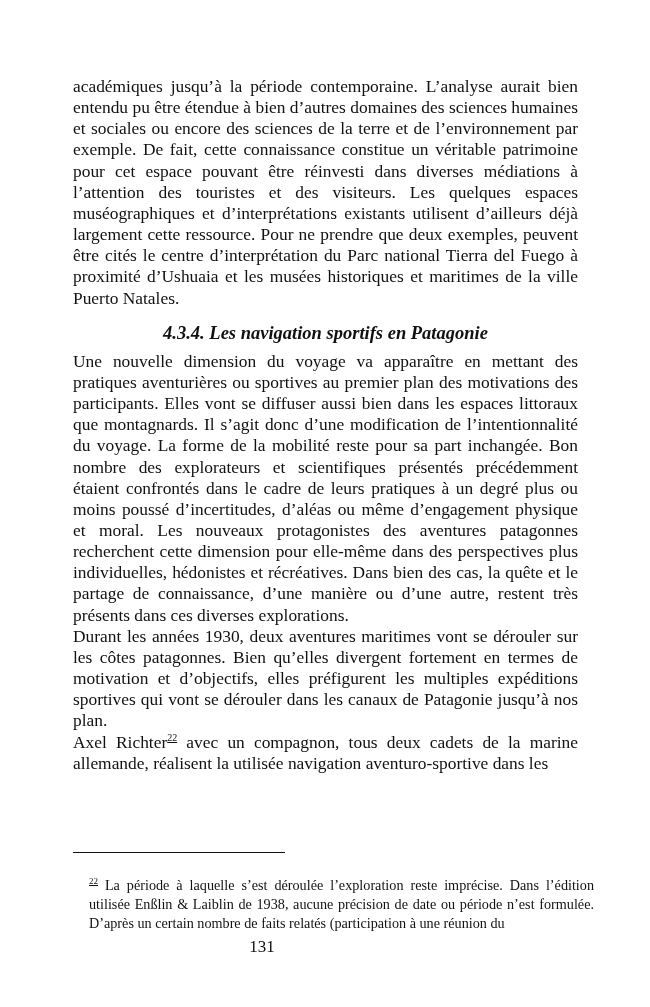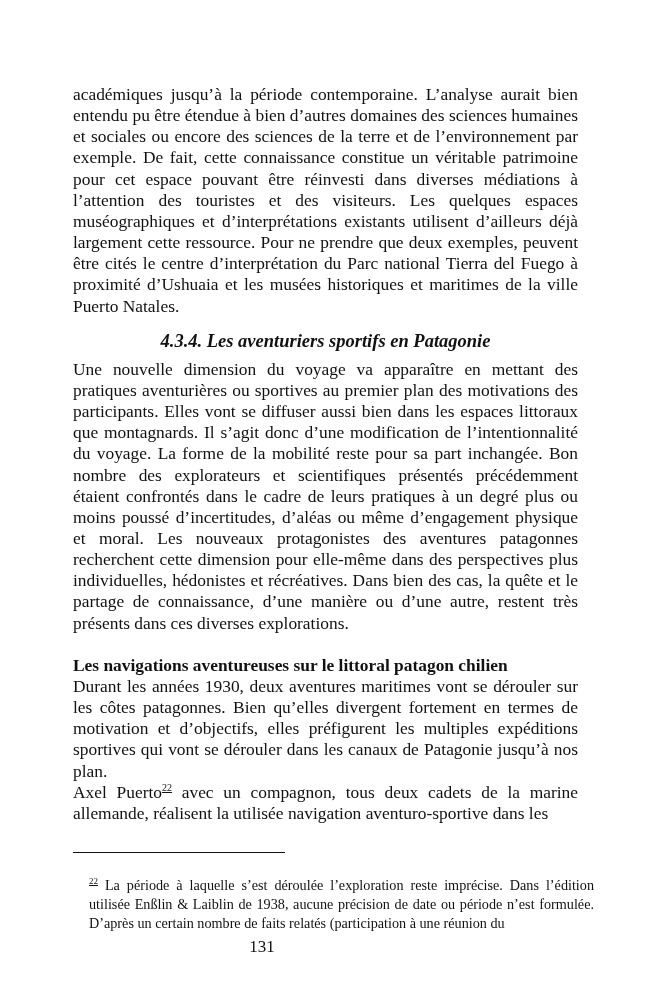--- a/index.html
+++ b/index.html
@@ -11,21 +11,21 @@
       width: 650px;
       height: 1007px;
       position: relative;
       overflow: hidden;
       font-family: "Liberation Serif", "DejaVu Serif", serif;
       color: #111111;
     }
     .page {
       position: absolute;
       left: 73px;
-      top: 84px;
+      top: 76px;
       width: 505px;
     }
     .para {
       margin: 0;
       font-size: 17.4px;
       line-height: 21.15px;
       text-align: justify;
       text-align-last: left;
       hyphens: none;
     }
@@ -81,28 +81,27 @@
       font-size: 17px;
       line-height: 20px;
     }
   </style>
 </head>
 <body>
 
 <div class="page">
   <p class="para">académiques jusqu’à la période contemporaine. L’analyse aurait bien entendu pu être étendue à bien d’autres domaines des sciences humaines et sociales ou encore des sciences de la terre et de l’environnement par exemple. De fait, cette connaissance constitue un véritable patrimoine pour cet espace pouvant être réinvesti dans diverses médiations à l’attention des touristes et des visiteurs. Les quelques espaces muséographiques et d’interprétations existants utilisent d’ailleurs déjà largement cette ressource. Pour ne prendre que deux exemples, peuvent être cités le centre d’interprétation du Parc national Tierra del Fuego à proximité d’Ushuaia et les musées historiques et maritimes de la ville Puerto Natales.</p>
 
-  <h2 class="section-heading">4.3.4. Les aventuriers sportifs en Patagonie</h2>
+  <h2 class="section-heading">4.3.4. Les navigation sportifs en Patagonie</h2>
 
   <p class="para">Une nouvelle dimension du voyage va apparaître en mettant des pratiques aventurières ou sportives au premier plan des motivations des participants. Elles vont se diffuser aussi bien dans les espaces littoraux que montagnards. Il s’agit donc d’une modification de l’intentionnalité du voyage. La forme de la mobilité reste pour sa part inchangée. Bon nombre des explorateurs et scientifiques présentés précédemment étaient confrontés dans le cadre de leurs pratiques à un degré plus ou moins poussé d’incertitudes, d’aléas ou même d’engagement physique et moral. Les nouveaux protagonistes des aventures patagonnes recherchent cette dimension pour elle-même dans des perspectives plus individuelles, hédonistes et récréatives. Dans bien des cas, la quête et le partage de connaissance, d’une manière ou d’une autre, restent très présents dans ces diverses explorations.</p>
 
-  <h3 class="sub-heading">Les navigations aventureuses sur le littoral patagon chilien</h3>
 
   <p class="para">Durant les années 1930, deux aventures maritimes vont se dérouler sur les côtes patagonnes. Bien qu’elles divergent fortement en termes de motivation et d’objectifs, elles préfigurent les multiples expéditions sportives qui vont se dérouler dans les canaux de Patagonie jusqu’à nos plan.</p>
 
-  <p class="para"><span>Axel Puerto</span><sup>22</sup><span> avec un compagnon, tous deux cadets de la marine allemande, réalisent la utilisée navigation aventuro-sportive dans les</span></p>
+  <p class="para"><span>Axel Richter</span><sup>22</sup><span> avec un compagnon, tous deux cadets de la marine allemande, réalisent la utilisée navigation aventuro-sportive dans les</span></p>
 </div>
 
 <div class="footnote-sep"></div>
 
 <p class="footnote"><sup>22</sup><span> La période à laquelle s’est déroulée l’exploration reste imprécise. Dans l’édition utilisée Enßlin &amp; Laiblin de 1938, aucune précision de date ou période n’est formulée. D’après un certain nombre de faits relatés (participation à une réunion du</span></p>
 
 <div class="page-number">131</div>
 
 </body></html>

